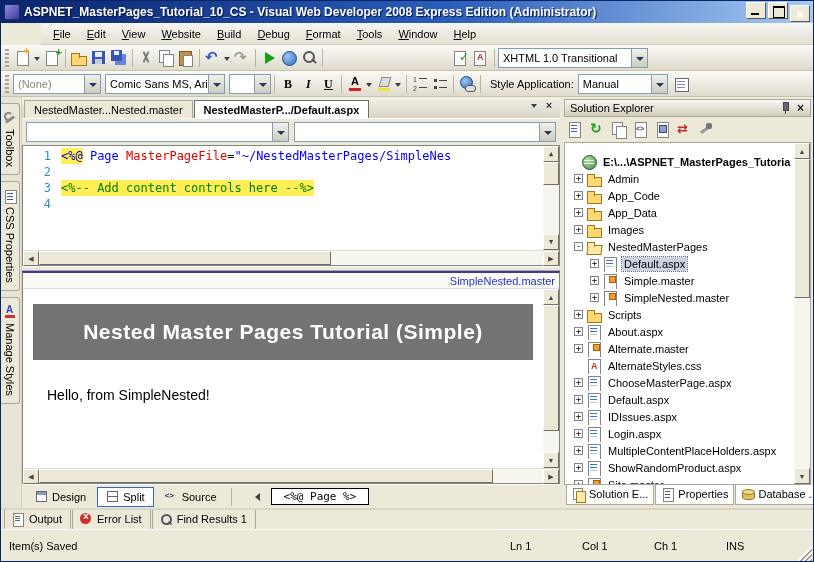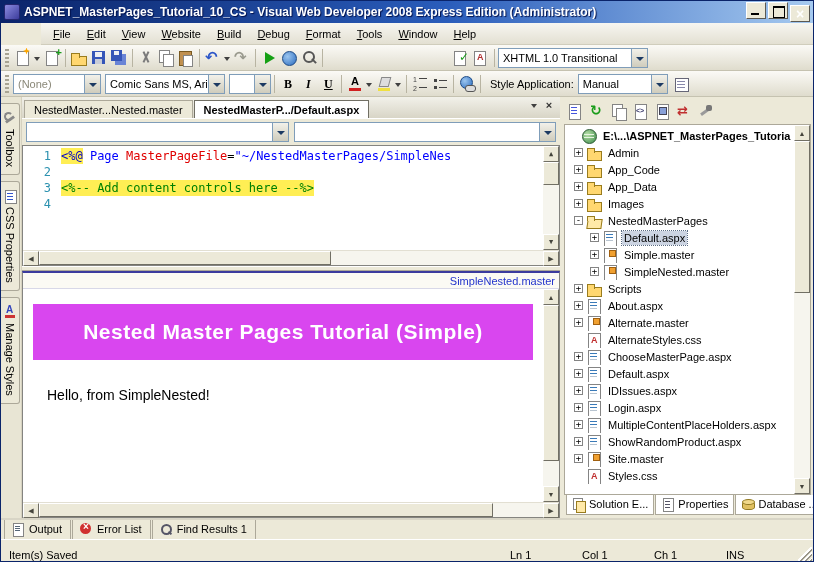--- a/index.html
+++ b/index.html
@@ -134,21 +134,21 @@
   .vscroll .scroll-thumb{left:0;right:0;}
   .hscroll .scroll-thumb{top:0;bottom:0;}
 
   .splitter{height:5px;flex:none;background:#ece9d8;border-top:1px solid #fff;border-bottom:1px solid #aca899;}
 
   
   .designview{flex:1;min-height:0;background:#fff;border:1px solid #848480;border-top:2px solid #3b3b9e;display:flex;flex-direction:column;}
   .master-label-row{height:16px;flex:none;display:flex;justify-content:flex-end;align-items:center;padding-right:4px;color:#2233cc;background:#fbfaf4;border-bottom:1px solid #d8d8e8;font-size:11px;}
   .design-body{flex:1;display:flex;overflow:hidden;min-height:0;}
   .design-surface{flex:1;overflow:hidden;background:#fff;min-width:0;}
-  .banner{margin:15px 10px 0 10px;height:56px;background:#d946ef;color:#fff;display:flex;align-items:center;justify-content:center;font-size:21px;font-weight:bold;letter-spacing:0.5px;}
+  .banner{margin:15px 10px 0 10px;height:56px;background:#737373;color:#fff;display:flex;align-items:center;justify-content:center;font-size:21px;font-weight:bold;letter-spacing:0.5px;}
   .hello{margin:27px 0 0 24px;font-size:14px;}
 
   
   .viewbar{height:24px;flex:none;display:flex;align-items:center;background:#ece9d8;padding:0 4px;gap:2px;border-top:1px solid #fff;}
   .viewbtn{display:inline-flex;align-items:center;gap:4px;padding:2px 8px;height:20px;border:1px solid transparent;}
   .viewbtn.active{background:#fff;border:1px solid #316ac5;}
   .vb-ico{width:13px;height:13px;position:relative;display:inline-block;flex:none;}
   .ico-view-design::before{content:"";position:absolute;inset:1px;background:#fff;border:1px solid #667;}
   .ico-view-design::after{content:"";position:absolute;left:2px;top:2px;right:2px;height:3px;background:#8899bb;}
   .ico-view-split::before{content:"";position:absolute;inset:1px;background:#fff;border:1px solid #667;}
@@ -177,21 +177,21 @@
   .ico-se-nest-files::after{content:"";position:absolute;left:7px;top:6px;width:9px;height:11px;background:#fff;border:1px solid #848484;}
   .ico-se-view-code::before{content:"";position:absolute;left:4px;top:2px;width:10px;height:14px;background:#fff;border:1px solid #848484;}
   .ico-se-view-code::after{content:"<>";position:absolute;left:5px;top:5px;font-size:7px;font-weight:bold;color:#336;}
   .ico-se-view-designer::before{content:"";position:absolute;left:4px;top:2px;width:10px;height:14px;background:#fff;border:1px solid #848484;}
   .ico-se-view-designer::after{content:"";position:absolute;left:6px;top:5px;width:6px;height:6px;background:#88a0d8;border:1px solid #445;}
   .ico-se-copy-website::before{content:"\21c4";position:absolute;left:2px;top:1px;font-size:13px;color:#c03030;font-weight:bold;}
   .ico-se-aspnet-config::before{content:"";position:absolute;left:3px;top:8px;width:11px;height:3px;background:#9a9a9a;transform:rotate(-35deg);}
   .ico-se-aspnet-config::after{content:"";position:absolute;left:9px;top:3px;width:6px;height:6px;background:#777;border-radius:2px;}
 
   .tree{flex:1;display:flex;background:#fff;border:1px solid #aca899;overflow:hidden;min-height:0;}
-  .tree-items{flex:1;padding:2px 0;overflow:hidden;min-width:0;}
+  .tree-items{flex:1;padding:10px 0;overflow:hidden;min-width:0;}
   .tree-row{height:17px;display:flex;align-items:center;white-space:nowrap;overflow:hidden;}
   .expander{width:9px;height:9px;flex:none;border:1px solid #848484;background:#fff;display:inline-flex;align-items:center;justify-content:center;font-family:"DejaVu Sans Mono",monospace;font-size:9px;line-height:7px;margin-right:3px;color:#000;}
   .exp-spacer{width:12px;flex:none;}
   .tico{width:16px;height:16px;position:relative;flex:none;margin-right:4px;}
   .tree-label{padding:1px 2px;overflow:hidden;}
   .tree-label.bold{font-weight:bold;}
   .tree-row.selected .tree-label{background:#ccd4e2;outline:1px dotted #5a6c84;}
   .ico-website-root::before{content:"";position:absolute;left:1px;top:1px;width:13px;height:13px;border-radius:50%;background:radial-gradient(circle at 35% 35%,#b8e0a8,#3a8a4a);border:1px solid #2a5a32;}
   .ico-website-root::after{content:"";position:absolute;left:3px;top:6px;width:10px;height:1px;background:#e6f4e0;box-shadow:0 3px 0 #e6f4e0;}
   .ico-folder::before{content:"";position:absolute;left:1px;top:6px;width:13px;height:8px;background:#ffd770;border:1px solid #997c1e;}
@@ -220,21 +220,21 @@
   .bottomtabs{height:21px;flex:none;display:flex;align-items:flex-start;background:#ece9d8;border-top:2px solid #d8d5c6;padding-left:3px;}
   .btab{display:inline-flex;align-items:center;gap:4px;padding:2px 8px 3px 6px;border:1px solid #aca899;border-top:none;background:#ece9d8;margin-right:1px;white-space:nowrap;}
   .btab-ico{width:14px;height:14px;position:relative;flex:none;}
   .ico-output::before{content:"";position:absolute;left:2px;top:1px;width:9px;height:12px;background:#fff;border:1px solid #848484;}
   .ico-output::after{content:"";position:absolute;left:4px;top:4px;width:5px;height:1px;background:#567;box-shadow:0 2px 0 #567,0 4px 0 #567;}
   .ico-error-list::before{content:"";position:absolute;left:1px;top:1px;width:11px;height:11px;border-radius:50%;background:#d03030;}
   .ico-error-list::after{content:"\00d7";position:absolute;left:4px;top:-1px;color:#fff;font-size:10px;font-weight:bold;}
   .ico-find-results::before{content:"";position:absolute;left:2px;top:2px;width:7px;height:7px;border:2px solid #556;border-radius:50%;}
   .ico-find-results::after{content:"";position:absolute;left:9px;top:10px;width:4px;height:2px;background:#556;transform:rotate(45deg);}
 
-  .statusbar{height:22px;flex:none;display:flex;align-items:flex-end;background:#ece9d8;border-top:1px solid #fff;padding-left:8px;}
+  .statusbar{height:32px;flex:none;display:flex;align-items:center;background:#ece9d8;border-top:1px solid #fff;padding-left:8px;}
   .status-msg{flex:1;}
   .status-fields{display:flex;}
   .status-field{width:72px;flex:none;}
   .resize-grip{width:14px;height:14px;align-self:flex-end;position:relative;flex:none;margin-right:1px;}
   .resize-grip::before{content:"";position:absolute;inset:0;background:
     linear-gradient(135deg,transparent 0 46%,#fff 46% 54%,#9a968a 54% 62%,transparent 62%),
     linear-gradient(135deg,transparent 0 66%,#fff 66% 74%,#9a968a 74% 82%,transparent 82%),
     linear-gradient(135deg,transparent 0 86%,#fff 86% 92%,#9a968a 92% 100%);}
 </style>
 </head>
@@ -425,25 +425,49 @@
         </div>
         <div class="hscroll">
           <span class="scroll-btn">◀</span>
           <span class="scroll-track">
               <span class="scroll-thumb" style="left:0;width:90%;"></span>
             </span>
           <span class="scroll-btn">▶</span>
         </div>
       </div>
 
+      <div class="viewbar">
+        <span class="viewbtns" style="display:inline-flex;gap:2px;">
+            <span class="viewbtn">
+              <span class="vb-ico ico-view-design"></span>
+              <span>Design</span>
+            </span>
+            <span class="viewbtn active">
+              <span class="vb-ico ico-view-split"></span>
+              <span>Split</span>
+            </span>
+            <span class="viewbtn">
+              <span class="vb-ico ico-view-source"></span>
+              <span>Source</span>
+            </span>
+          </span>
+        <span class="tb-sep"></span>
+        <span class="nav-arrow"></span>
+        <span class="tagchip">&lt;%@ Page %&gt;</span>
+      </div>
     </div>
 
     <div class="vsplit"></div>
 
     <div class="solexp">
+      <div class="solexp-header">
+        <span class="solexp-title">Solution Explorer</span>
+        <span class="hdr-btn ico-pin"></span>
+        <span class="hdr-btn ico-close-x"></span>
+      </div>
       <div class="solexp-toolbar">
           <span class="tbico ico-se-properties"></span>
           <span class="tbico ico-se-refresh"></span>
           <span class="tbico ico-se-nest-files"></span>
           <span class="tbico ico-se-view-code"></span>
           <span class="tbico ico-se-view-designer"></span>
           <span class="tbico ico-se-copy-website"></span>
           <span class="tbico ico-se-aspnet-config"></span>
         </div>
       <div class="tree">

